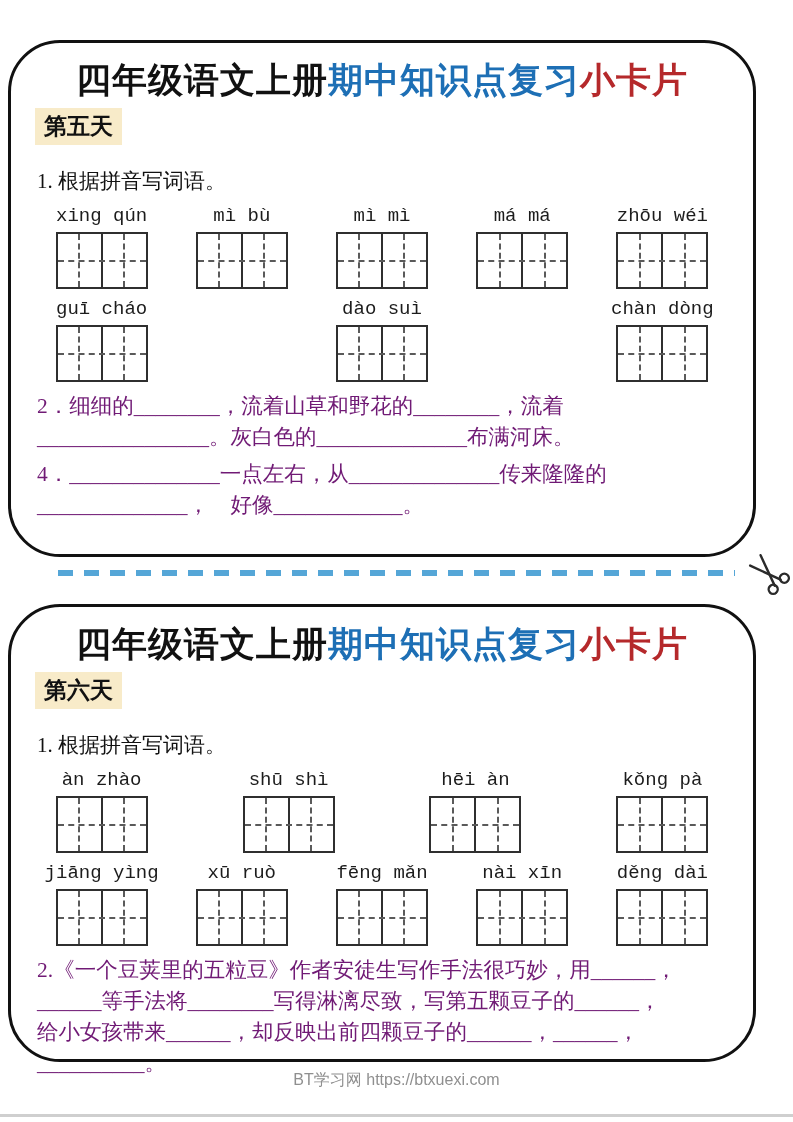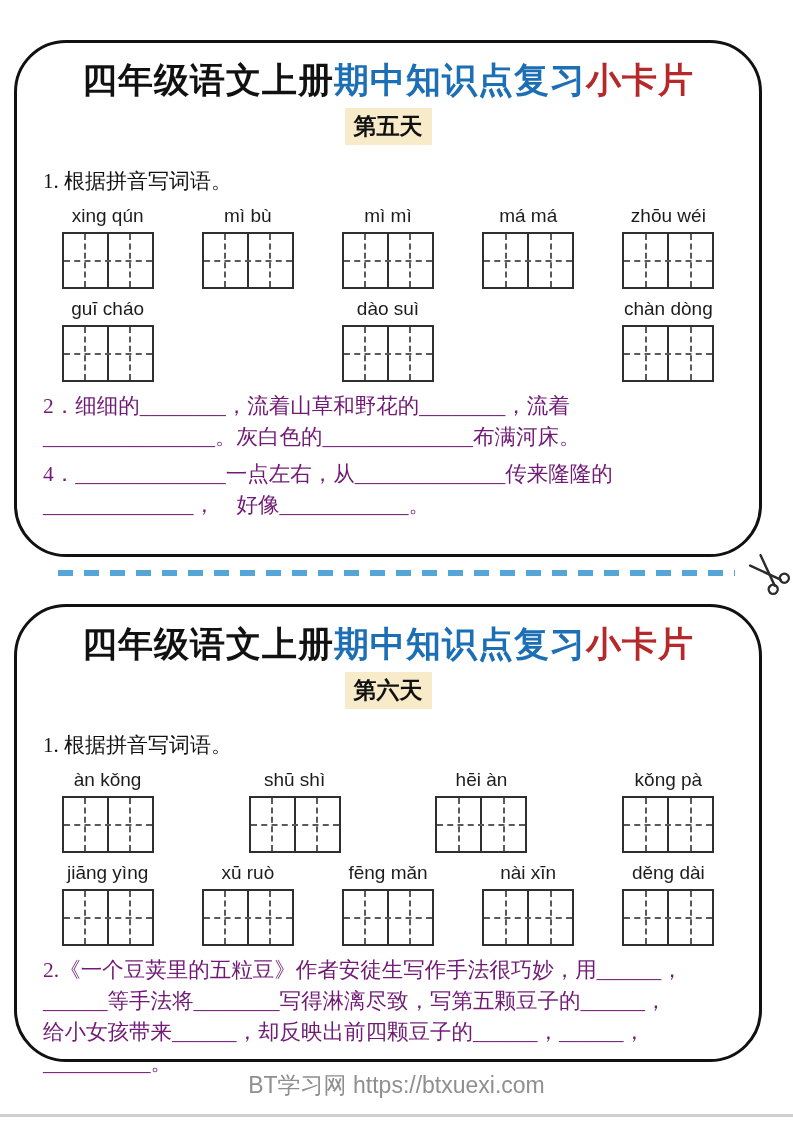--- a/index.html
+++ b/index.html
@@ -6,42 +6,42 @@
   body {
     width:793px; height:1122px;
     background:#ffffff;
     position:relative;
     font-family:"Liberation Serif", serif;
     color:#111;
     overflow:hidden;
   }
   .card {
     position:absolute;
-    left:14px; width:748px;
+    left:8px; width:748px;
     border:3.5px solid #111;
     border-radius:52px;
     box-sizing:border-box;
     padding:8px 24px 0 24px;
     background:#fff;
   }
   #card1 { top:40px;  height:517px; }
   #card2 { top:604px; height:458px; }
 
   .title {
     text-align:center;
     font-size:35px;
     font-weight:bold;
     margin:6px 0 2px 0;
     letter-spacing:1px;
     white-space:nowrap;
   }
   .title .t-blue { color:var(--title-blue,#1d6fb5); }
   .title .t-red  { color:var(--title-red,#b5292b); }
 
-  .day-wrap { text-align:center; margin:4px 0 6px 0; }
+  .day-wrap { margin:4px 0 6px 0; }
   .day-badge {
     display:inline-block;
     background:var(--badge-bg,#f8ebc9);
     font-size:23px;
     font-weight:bold;
     padding:3px 9px;
   }
 
   .q1 { font-size:21px; margin:22px 0 10px 2px; }
 
@@ -50,21 +50,21 @@
     justify-content:space-between;
     margin:0 0 9px 0;
   }
   .word-unit {
     width:19.2%;
     display:flex;
     flex-direction:column;
     align-items:center;
   }
   .pinyin {
-    font-family:Liberation Sans, sans-serif;
+    font-family:Liberation Mono, monospace;
     font-size:19px;
     margin-bottom:5px;
     white-space:nowrap;
     color:#1c1c1c;
   }
   .gridbox {
     width:92px; height:57px;
     border:2px solid #2f2f2f;
     box-sizing:border-box;
     display:flex;
@@ -103,21 +103,21 @@
     position:absolute; right:4px; top:0px;
     width:42px; height:42px;
     transform:rotate(45deg);
   }
   .scissors svg { width:100%; height:100%; }
 
   .footer {
     position:absolute; top:1070px; left:0; width:100%;
     text-align:center;
     font-family:"Liberation Sans", sans-serif;
-    font-size:23px;
+    font-size:16px;
     color:var(--footer-gray,#8f8f8f);
   }
   .bottom-edge {
     position:absolute; top:1114px; left:0; width:100%; height:3px;
     background:#cfcfcf;
   }
 </style>
 </head>
 <body>
 
@@ -214,21 +214,21 @@
   <h1 class="title"><span>四年级语文上册</span><span class="t-blue">期中知识点复习</span><span class="t-red">小卡片</span></h1>
 
   <div class="day-wrap">
     <span class="day-badge">第六天</span>
   </div>
 
   <div class="q1">1. 根据拼音写词语。</div>
 
   <div class="word-row">
     <div class="word-unit">
-      <div class="pinyin">àn kǒng</div>
+      <div class="pinyin">àn zhào</div>
       <div class="gridbox">
           <span class="cell"></span>
           <span class="cell"></span>
         </div>
     </div>
     <div class="word-unit">
       <div class="pinyin">shū shì</div>
       <div class="gridbox">
           <span class="cell"></span>
           <span class="cell"></span>

